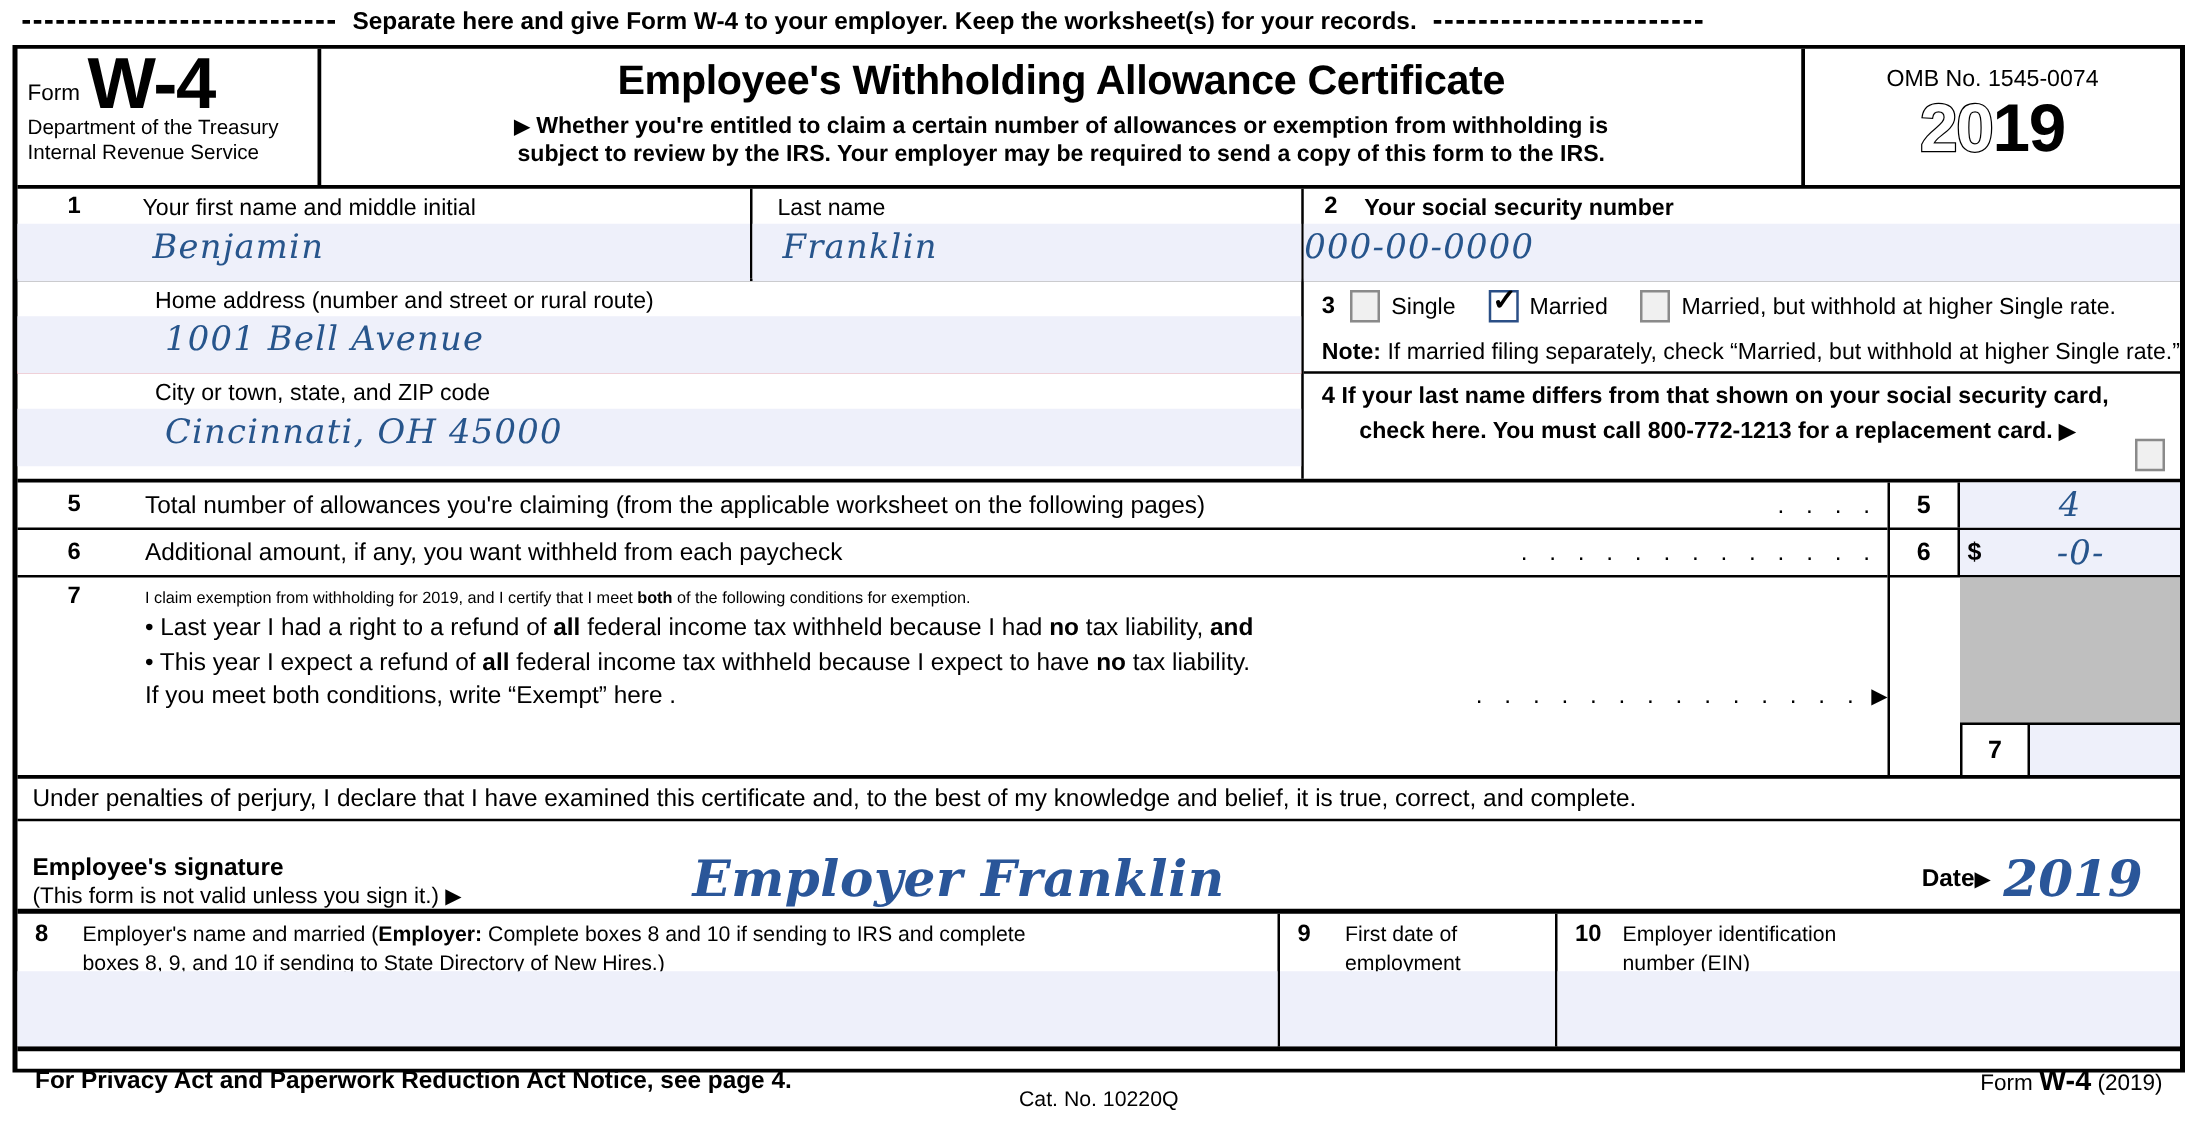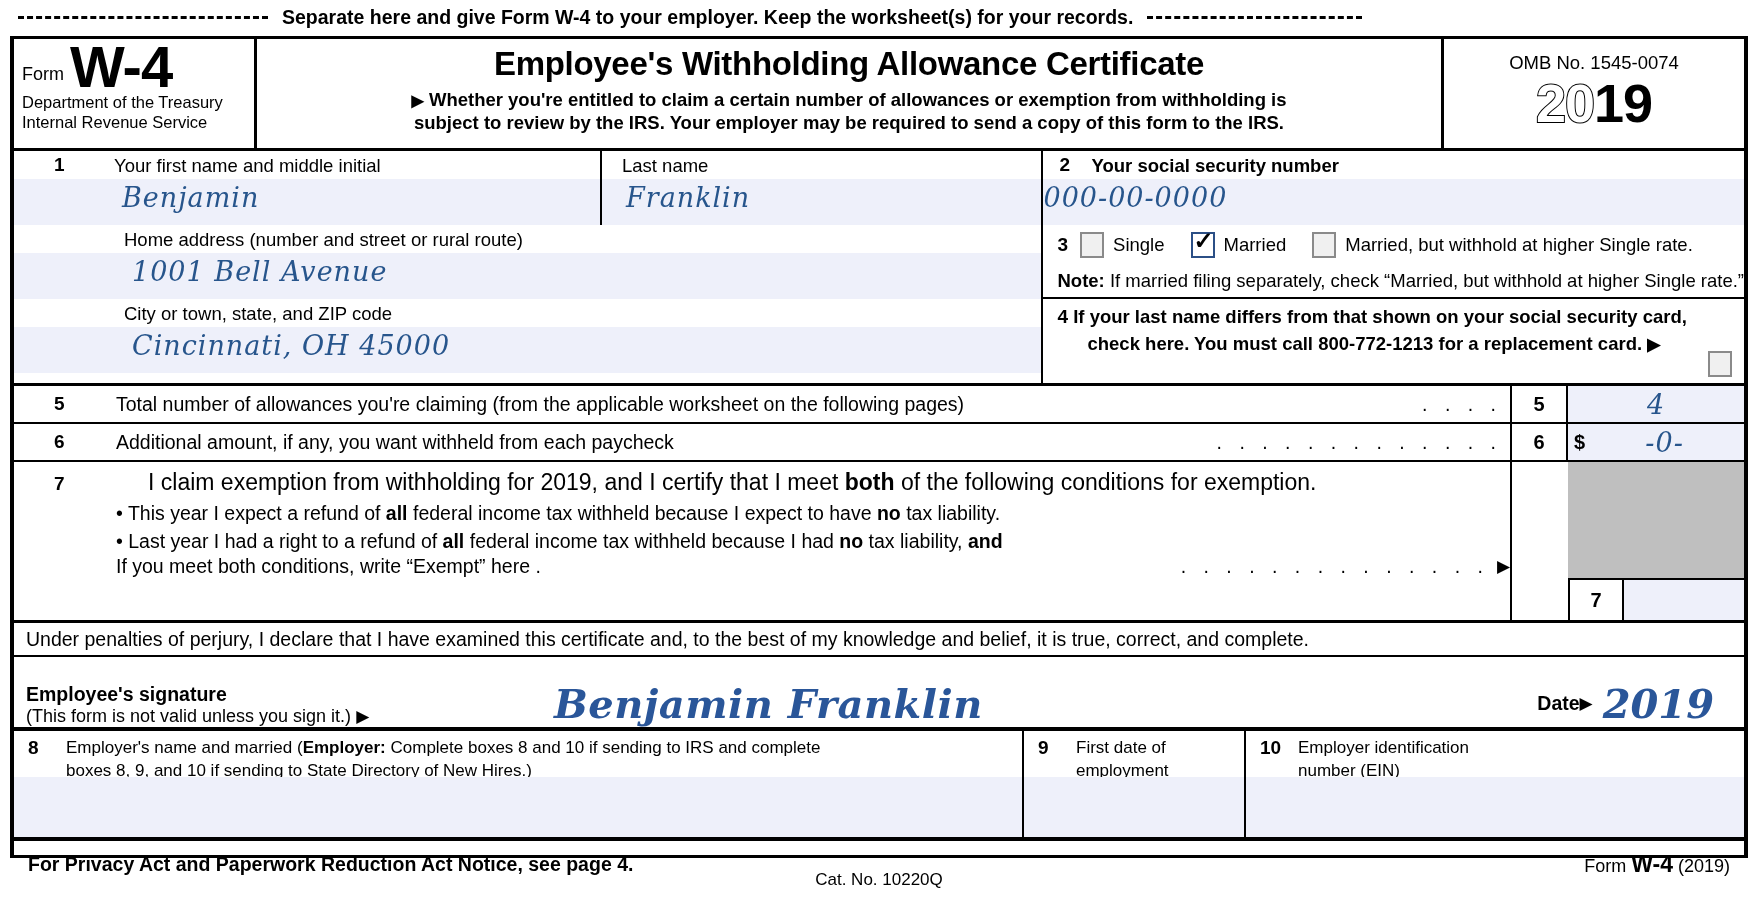--- a/index.html
+++ b/index.html
@@ -129,21 +129,21 @@
   .midright { flex: 1; position: relative; }
 
   .l56 { display: flex; align-items: center; height: 38px; border-bottom: 2px solid #000; padding-left: 40px; }
   .l56 .num { width: 62px; }
   .l56 .txt { font-size: 19.5px; white-space: nowrap; }
   .dots { flex: 1; font-size: 19.5px; letter-spacing: 6px; text-align: right; padding-right: 8px; white-space: nowrap; overflow: hidden; }
 
   .l7 { padding: 4px 0 0 40px; }
   .l7row { display: flex; align-items: baseline; }
   .l7row .num { width: 62px; flex: 0 0 62px; }
-  .l7txt { font-size: 23px; line-height: 1.42; margin-left: 32px; }
+  .l7txt { font-size: 13px; line-height: 1.42; }
   .bullet { padding-left: 62px; font-size: 19.5px; line-height: 1.45; }
   .exline { display: flex; align-items: center; padding-left: 62px; }
   .exline .t { font-size: 19.5px; white-space: nowrap; }
 
   
   .bx { display: flex; height: 38px; border-bottom: 2px solid #000; }
   .bx .k { width: 56px; border-right: 2px solid #000; display: flex; align-items: center; justify-content: center; font-weight: bold; font-size: 20px; }
   .bx .v { flex: 1; position: relative; display: flex; align-items: center; }
   .bx .v .hand { width: 100%; text-align: center; }
   .dollar { font-weight: bold; font-size: 20px; padding-left: 6px; }
@@ -322,22 +322,22 @@
           <span class="num">6</span>
           <span class="txt">Additional amount, if any, you want withheld from each paycheck</span>
           <span class="dots">.   .   .   .   .   .   .   .   .   .   .   .   .</span>
         </div>
 
         <div class="l7">
           <div class="l7row">
             <span class="num">7</span>
             <span class="l7txt"><span>I claim exemption from withholding for 2019, and I certify that I meet </span><b>both</b><span> of the following conditions for exemption.</span></span>
           </div>
+          <div class="bullet"><span>• Last year I had a right to a refund of </span><b>all</b><span> federal income tax withheld because I had </span><b>no</b><span> tax liability, </span><b>and</b></div>
           <div class="bullet"><span>• This year I expect a refund of </span><b>all</b><span> federal income tax withheld because I expect to have </span><b>no</b><span> tax liability.</span></div>
-          <div class="bullet"><span>• Last year I had a right to a refund of </span><b>all</b><span> federal income tax withheld because I had </span><b>no</b><span> tax liability, </span><b>and</b></div>
           <div class="exline">
             <span class="t">If you meet both conditions, write “Exempt” here .</span>
             <span class="dots">.   .   .   .   .   .   .   .   .   .   .   .   .   .</span>
             <span class="tri">▶</span>
           </div>
         </div>
       </div>
 
       <div class="midright">
         <div class="bx">
@@ -365,21 +365,21 @@
     </div>
 
     <div class="perjury">Under penalties of perjury, I declare that I have examined this certificate and, to the best of my knowledge and belief, it is true, correct, and complete.</div>
 
     <div class="sigrow">
       <div class="sigleft">
         <div class="sig-l1">Employee's signature</div>
         <div class="sig-l2"><span>(This form is not valid unless you sign it.)</span> <span class="tri">▶</span></div>
       </div>
       <div class="sigmid">
-        <span class="sigtext">Benjamin Franklin</span>
+        <span class="sigtext">Employer Franklin</span>
       </div>
       <div class="dateblk">
         <span class="datelbl">Date</span>
         <span class="tri">▶</span>
         <span class="dateval">2019</span>
       </div>
     </div>
 
     <div class="empblock">
       <div class="e8">

